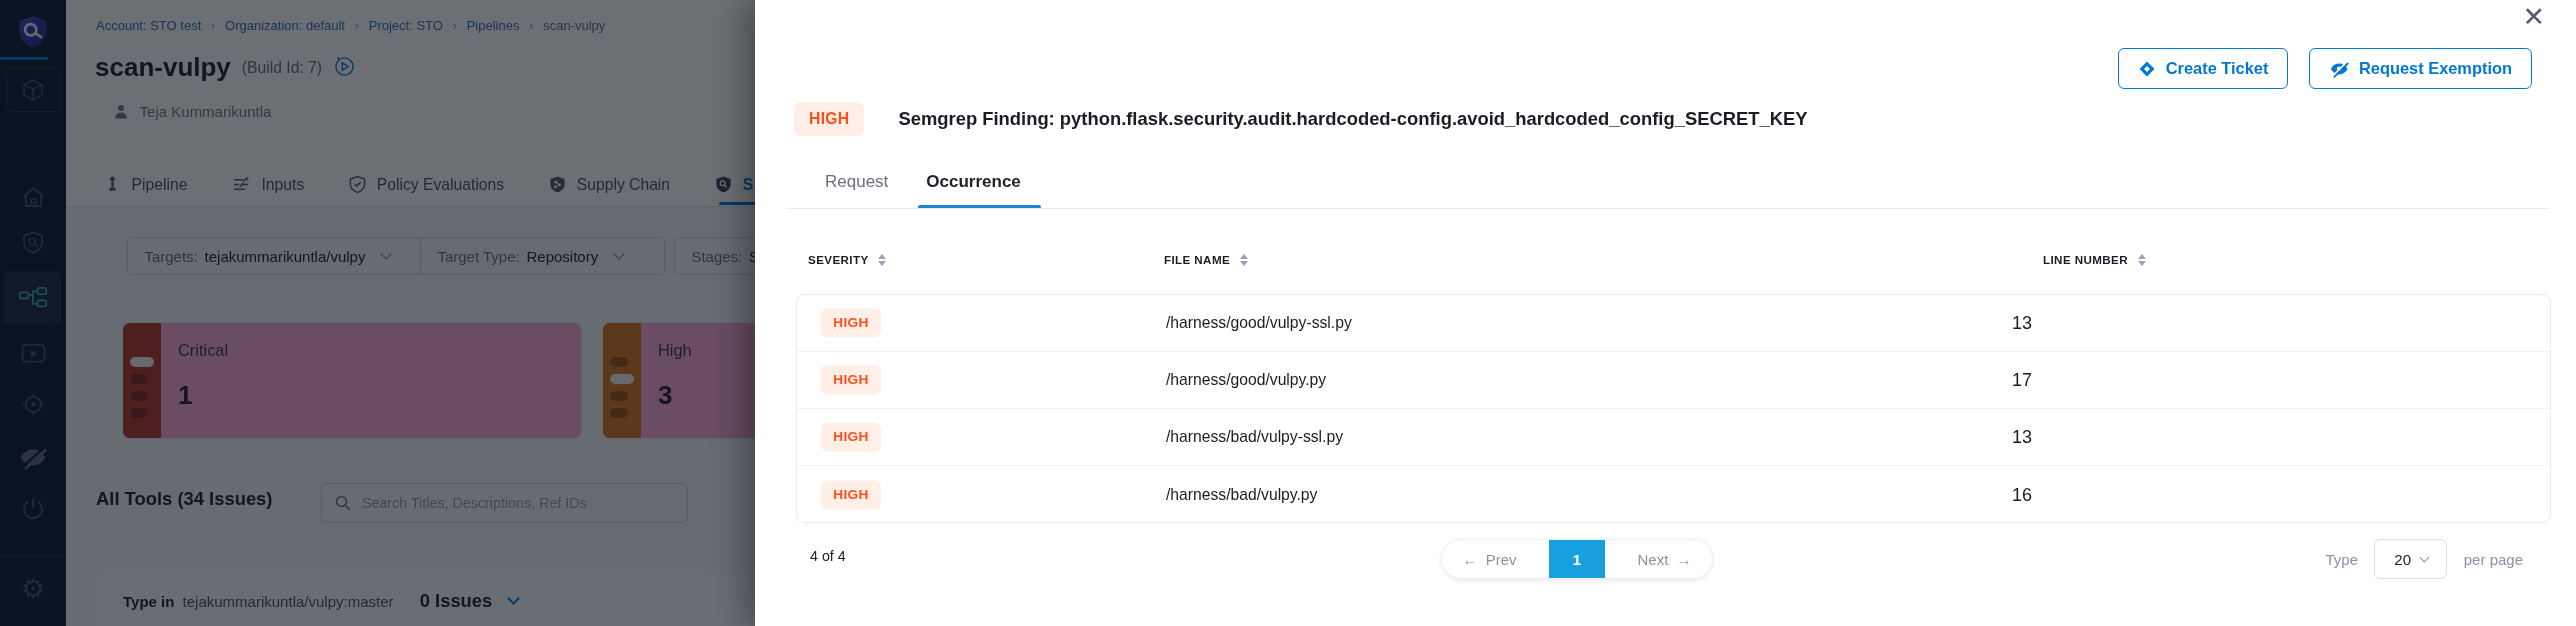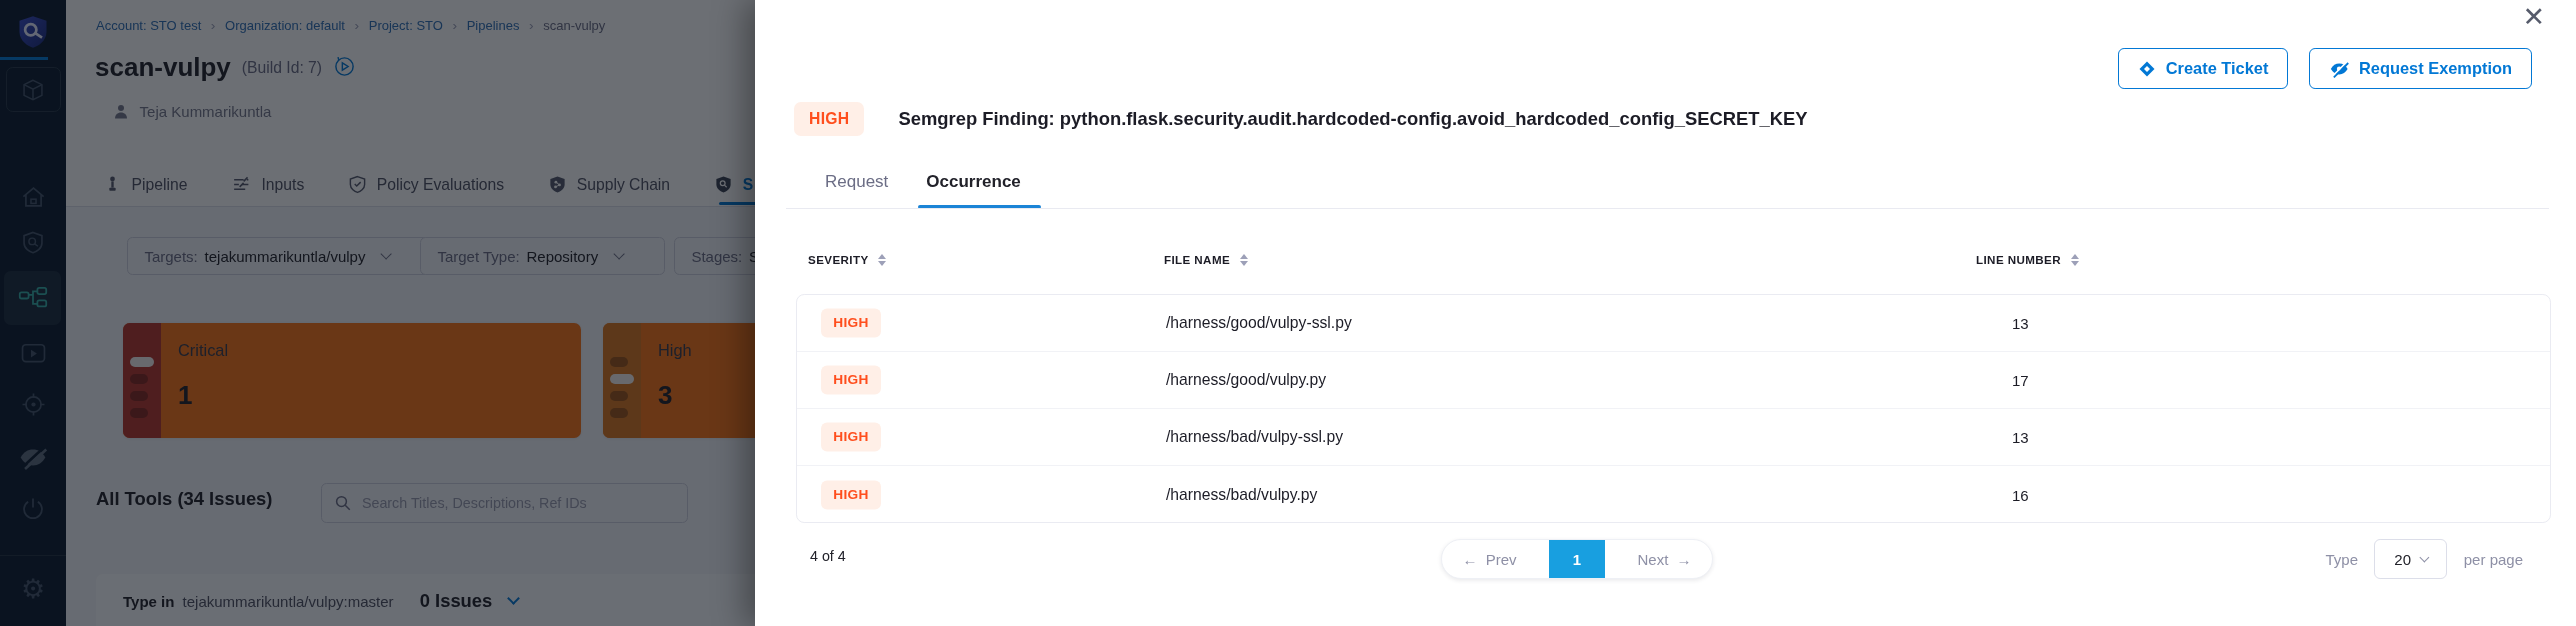--- a/index.html
+++ b/index.html
@@ -41,21 +41,21 @@
 
   .content-bg { position:absolute; left:0; top:207px; right:0; bottom:0; background:#F3F5F9; }
   .pill { position:absolute; height:38px; border:0.7px solid #CDD0DE; border-radius:5.5px; background:#F3F5F9; display:flex; align-items:center; gap:6.8px; padding:0 16.4px; font-size:15px; cursor:pointer; }
   .pill-label { color:#6B6D85; }
   .pill-value { color:#22222A; font-weight:normal; }
   .chev { width:8.2px; height:8.2px; border-right:1.4px solid #6B6D85; border-bottom:1.4px solid #6B6D85; transform:rotate(45deg); margin-left:9.6px; margin-top:-4.1px; }
   .pill-targets { left:33px; top:30px; width:309px;margin-left:28px; }
   .pill-type { left:354px; top:30px; width:245px; }
   .pill-stages { left:608px; top:30px; width:205px; }
 
-  .sev-card { position:absolute; top:116px; width:458px; height:115px; background:#f97316; border-radius:6.8px; overflow:hidden; box-shadow:0 0.7px 2.7px rgba(40,41,61,0.08); cursor:pointer; }
+  .sev-card { position:absolute; top:116px; width:458px; height:115px; background:#f9a8d4; border-radius:6.8px; overflow:hidden; box-shadow:0 0.7px 2.7px rgba(40,41,61,0.08); cursor:pointer; }
   .card-critical { left:57px; } .card-high { left:537px; }
   .sev-bar { position:absolute; left:0; top:0; width:38px; height:115px; }
   .bar-critical { background:#B7352B; } .bar-high { background:#D9771F; }
   .meter { position:absolute; left:6.8px; height:10.2px; border-radius:5.5px; background:rgba(30,10,5,0.32); width:18px; }
   .meter.active { background:#F4F0EE; width:24.6px; }
   .m0{top:34px} .m1{top:51px} .m2{top:68px} .m3{top:85px}
   .sev-label { position:absolute; left:55px; top:18px; font-size:16.4px; color:#3A3B49; }
   .sev-value { position:absolute; left:55px; top:57px; font-size:26px; font-weight:bold; color:#22222A; }
 
   .tools-heading { position:absolute; left:30px; top:281px; font-size:18.4px; font-weight:bold; color:#22222A; }
@@ -85,33 +85,33 @@
   .finding-title { font-size:18.4px; font-weight:bold; color:#1C1C26; }
 
   .panel-tabs { position:absolute; left:70px; top:172px; display:flex; gap:38px; font-size:17px; }
   .ptab { color:#6B6D85; cursor:pointer; padding-bottom:16.4px; }
   .ptab-active { color:#22222A; font-weight:bold; }
   .ptab-underline { position:absolute; left:163px; top:205px; width:123px; height:4.1px; border-radius:2.7px; background:#1B84D6; }
   .panel-tabs-divider { position:absolute; left:31px; right:27px; top:208px; height:0.7px; background:#E9EAF1; }
 
   .thead { position:absolute; top:253px; left:0; right:0; height:24.6px; }
   .th { position:absolute; display:flex; align-items:center; gap:9.6px; font-size:11.6px; font-weight:bold; letter-spacing:0.4px; color:#1C1C26; cursor:pointer; }
-  .th-sev { left:53px; } .th-file { left:409px; } .th-line { left:1185px;padding-left:36px; }
+  .th-sev { left:53px; } .th-file { left:409px; } .th-line { left:1252px;padding-left:36px; }
   .sort { display:flex; flex-direction:column; gap:2px; }
   .sort i { display:block; width:0; height:0; border-left:4.8px solid transparent; border-right:4.8px solid transparent; }
   .sort .up { border-bottom:5.5px solid #9DA0B8; }
   .sort .dn { border-top:5.5px solid #9DA0B8; }
 
   .tbody-card { position:absolute; left:41px; right:25px; top:294px; height:229px; background:#fff; border:0.7px solid #EAEBF2; border-radius:8.2px; overflow:hidden; }
   .trow { position:relative; height:57px; border-bottom:0.7px solid #F1F2F6; cursor:pointer; }
   .trow:last-child { border-bottom:none; height:58px; }
   .cell-sev { position:absolute; left:24px; top:50%; transform:translateY(-50%); }
   .badge-sm { background:#FFEFE7; color:#FF4E1D; font-weight:bold; font-size:13.7px; letter-spacing:0.3px; border-radius:6.1px; padding:6.8px 12.3px; }
   .cell-file { position:absolute; left:369px; top:50%; transform:translateY(-50%); font-size:15.7px; color:#1C1C26; }
-  .cell-line { position:absolute; left:1215px; top:50%; transform:translateY(-50%); font-size:15px; color:#1C1C26;text-align:center; }
+  .cell-line { position:absolute; left:1215px; top:50%; transform:translateY(-50%); font-size:18px; color:#1C1C26;text-align:center; }
 
   .pg-count { position:absolute; left:55px; top:548px; font-size:14.3px; color:#22222A; }
   .pg-pill { position:absolute; left:686px; top:539px; width:272px; height:40px; background:#fff; border:0.7px solid #EEF0F5; border-radius:20.5px; box-shadow:0 1.4px 4.1px rgba(40,41,61,0.10); display:flex; align-items:center; justify-content:space-between; overflow:hidden; }
   .pg-btn { display:flex; align-items:center; gap:8.2px; color:#8E90A6; font-size:15px; padding:0 20.5px; cursor:pointer; }
   .pg-num { width:56px; height:40px; background:#189FE0; color:#fff; font-size:15px; font-weight:bold; display:flex; align-items:center; justify-content:center; cursor:pointer; }
   .pg-right { position:absolute; right:53px; top:539px; height:40px; display:flex; align-items:center; gap:16.4px; font-size:15px; color:#8E90A6; }
   .per-page-select { width:73px; height:40px; border:0.7px solid #DCDEE9; border-radius:6.1px; display:flex; align-items:center; justify-content:center; gap:9.6px; color:#22222A; font-size:15px; cursor:pointer; background:#fff; }
   .chev-sm { width:6.8px; height:6.8px; border-right:1.4px solid #8E90A6; border-bottom:1.4px solid #8E90A6; transform:rotate(45deg); margin-top:-3.4px; }
 </style>
 </head>

